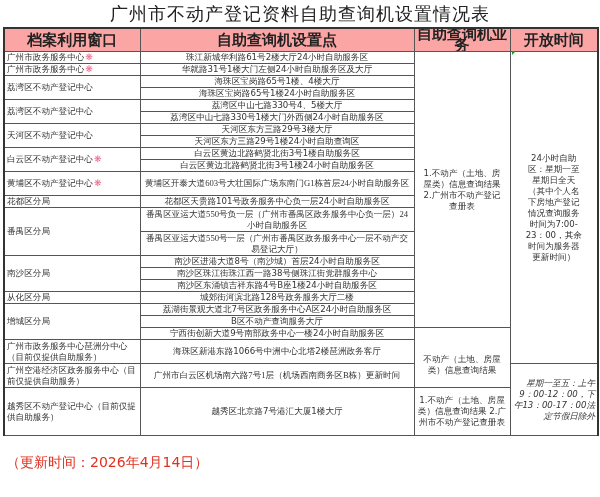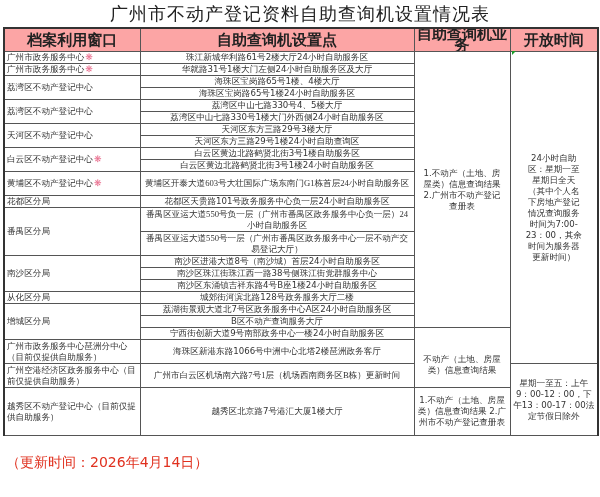--- a/index.html
+++ b/index.html
@@ -7,21 +7,21 @@
   .title { position:absolute; left:0; top:0; width:600px; height:27px; text-align:center; font-family:"DejaVu Serif", serif; font-size:18px; font-weight:normal; line-height:27px; color:#222; letter-spacing:1px; }
   table.grid { position:absolute; left:3px; top:27px; width:594px; border-collapse:collapse; table-layout:fixed; }
   table.grid td, table.grid th { border:1px solid #555; padding:0 2px; font-size:8.6px; line-height:11px; vertical-align:middle; overflow:hidden; }
   table.grid th { background:#fca5a5; height:22px; font-weight:bold; font-size:15px; text-align:center; color:#222; border-top:2px solid #333; }
   td.win { text-align:left; color:#333; }
   td.loc { text-align:center; color:#333; white-space:nowrap; }
   td.loc.wrap { white-space:normal;font-family:Liberation Serif, serif; }
   td.biz { text-align:center; color:#333; }
   td.biz.center { text-align:center; }
   td.hours { text-align:center; color:#333; }
-  td.hours.left { text-align:center; }
+  td.hours.left { text-align:right;font-style:italic; }
   .star { color:#e8698a; font-size:9px; margin-left:1px; }
   .footer { position:absolute; left:6px; top:454px; font-size:14px; font-weight:normal; color:#e0301e; }
   .outer-l { border-left:2px solid #333 !important; }
   .outer-r { border-right:2px solid #333 !important; }
   .last td { border-bottom:2px solid #333; }
   .mark { position:absolute; left:512px; top:51px; width:0; height:0; border-top:4px solid #1a9b2a; border-right:4px solid transparent; }
 </style>
 </head>
 <body>
 

